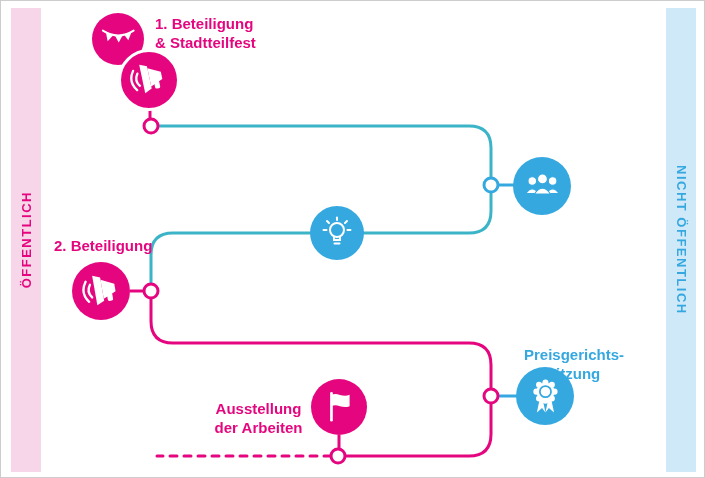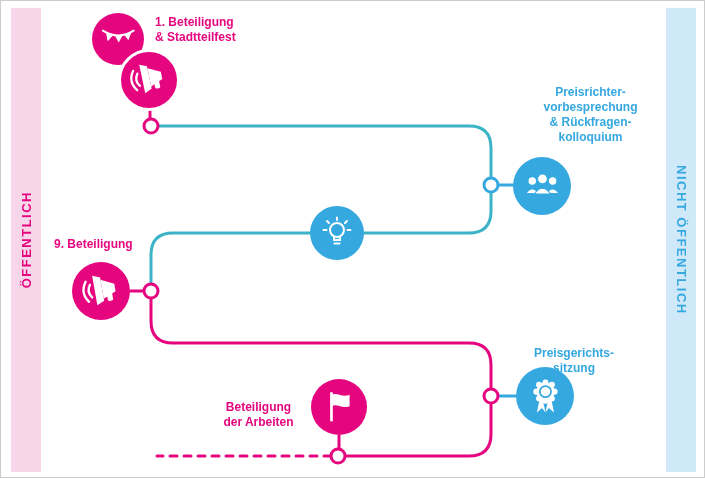--- a/index.html
+++ b/index.html
@@ -24,21 +24,21 @@
   .band-label{
     font-size:13px;font-weight:bold;letter-spacing:1.5px;white-space:nowrap;
   }
   .band-left .band-label{color:var(--pink);writing-mode:vertical-rl;transform:rotate(180deg);}
   .band-right .band-label{color:var(--blue);writing-mode:vertical-rl;}
   #flow-lines{position:absolute;left:0;top:0;}
   .stroke-pink{color:var(--pink);}
   .stroke-blue{color:var(--blue);}
   .stroke-teal{color:var(--teal);}
   .label{
-    position:absolute;white-space:pre-line;font-size:12px;line-height:1.24;
+    position:absolute;white-space:pre-line;font-size:15px;line-height:1.24;
     font-weight:600;
   }
   .label.pink{color:var(--pink);}
   .label.blue{color:var(--blue);}
   .ta-c{text-align:center;}
   .icon-circle{
     position:absolute;border-radius:50%;box-sizing:border-box;
     display:flex;align-items:center;justify-content:center;
   }
   .bg-pink{background:var(--pink);}
@@ -96,24 +96,20 @@
           <rect x="10.5" y="21" width="5" height="9" rx="1.5" fill="#fff"></rect>
           <path d="M29.5 12 q4.5 6 0 12" stroke="#fff" stroke-width="2.2" fill="none" stroke-linecap="round"></path>
           <path d="M33 8.5 q7 9.5 0 19" stroke="#fff" stroke-width="2.2" fill="none" stroke-linecap="round"></path>
         </g>
       </g>
     </svg>
   </div>
   <div class="label pink" style="left:154px;top:14px;width:145px;">1. Beteiligung
 &amp; Stadtteilfest</div>
 
-  <div class="label blue ta-c" style="left:512px;top:84px;width:155px;">Preisrichter-
-vorbesprechung
-&amp; Rückfragen-
-kolloquium</div>
   <div class="icon-circle bg-blue" style="left:512px;top:156px;width:58px;height:58px;">
     <svg viewBox="0 0 40 40">
       <g fill="#fff" stroke="#35a8e0" stroke-width="1">
         <circle cx="10.5" cy="15" r="4"></circle>
         <path d="M4.5 26.5 q6 -8.5 12 0 z"></path>
         <circle cx="29.5" cy="15" r="4"></circle>
         <path d="M23.5 26.5 q6 -8.5 12 0 z"></path>
         <circle cx="20" cy="13" r="4.6"></circle>
         <path d="M12.5 27 q7.5 -10.5 15 0 z"></path>
       </g>
@@ -128,21 +124,21 @@
         <line x1="17.5" y1="30.5" x2="22.5" y2="30.5"></line>
         <line x1="20" y1="4.5" x2="20" y2="7"></line>
         <line x1="10" y1="8" x2="12" y2="10"></line>
         <line x1="30" y1="8" x2="28" y2="10"></line>
         <line x1="6.5" y1="17" x2="9.5" y2="17"></line>
         <line x1="30.5" y1="17" x2="33.5" y2="17"></line>
       </g>
     </svg>
   </div>
 
-  <div class="label pink" style="left:53px;top:236px;width:130px;">9. Beteiligung</div>
+  <div class="label pink" style="left:53px;top:236px;width:130px;">2. Beteiligung</div>
   <div class="icon-circle bg-pink" style="left:71px;top:261px;width:58px;height:58px;">
     <svg viewBox="0 0 40 40">
       <g transform="rotate(-10 20 20)">
         <g transform="translate(40,0) scale(-1,1)">
           <polygon points="7,15 19,9 19,27 7,22" fill="#fff"></polygon>
           <polygon points="19,7 26,4 26,32 19,29" fill="#fff"></polygon>
           <rect x="10.5" y="21" width="5" height="9" rx="1.5" fill="#fff"></rect>
           <path d="M29.5 12 q4.5 6 0 12" stroke="#fff" stroke-width="2.2" fill="none" stroke-linecap="round"></path>
           <path d="M33 8.5 q7 9.5 0 19" stroke="#fff" stroke-width="2.2" fill="none" stroke-linecap="round"></path>
         </g>
@@ -166,21 +162,21 @@
         <circle cx="26" cy="22" r="2.8"></circle>
         <circle cx="20" cy="24" r="2.8"></circle>
         <circle cx="14" cy="22" r="2.8"></circle>
         <circle cx="11.5" cy="15.5" r="2.8"></circle>
         <circle cx="14" cy="9" r="2.8"></circle>
       </g>
       <circle cx="20" cy="15.5" r="5.2" fill="none" stroke="#35a8e0" stroke-width="1.6"></circle>
     </svg>
   </div>
 
-  <div class="label pink ta-c" style="left:200px;top:399px;width:115px;">Beteiligung
+  <div class="label pink ta-c" style="left:200px;top:399px;width:115px;">Ausstellung
 der Arbeiten</div>
   <div class="icon-circle bg-pink" style="left:310px;top:378px;width:56px;height:56px;">
     <svg viewBox="0 0 40 40">
       <line x1="13" y1="7" x2="13" y2="33" stroke="#fff" stroke-width="2.6" stroke-linecap="round"></line>
       <path d="M13 8.5 C19 5.5 23 11.5 30.5 8.5 L30.5 19.5 C23 22.5 19 16.5 13 19.5 Z" fill="#fff"></path>
     </svg>
   </div>
 
 </div>
 

